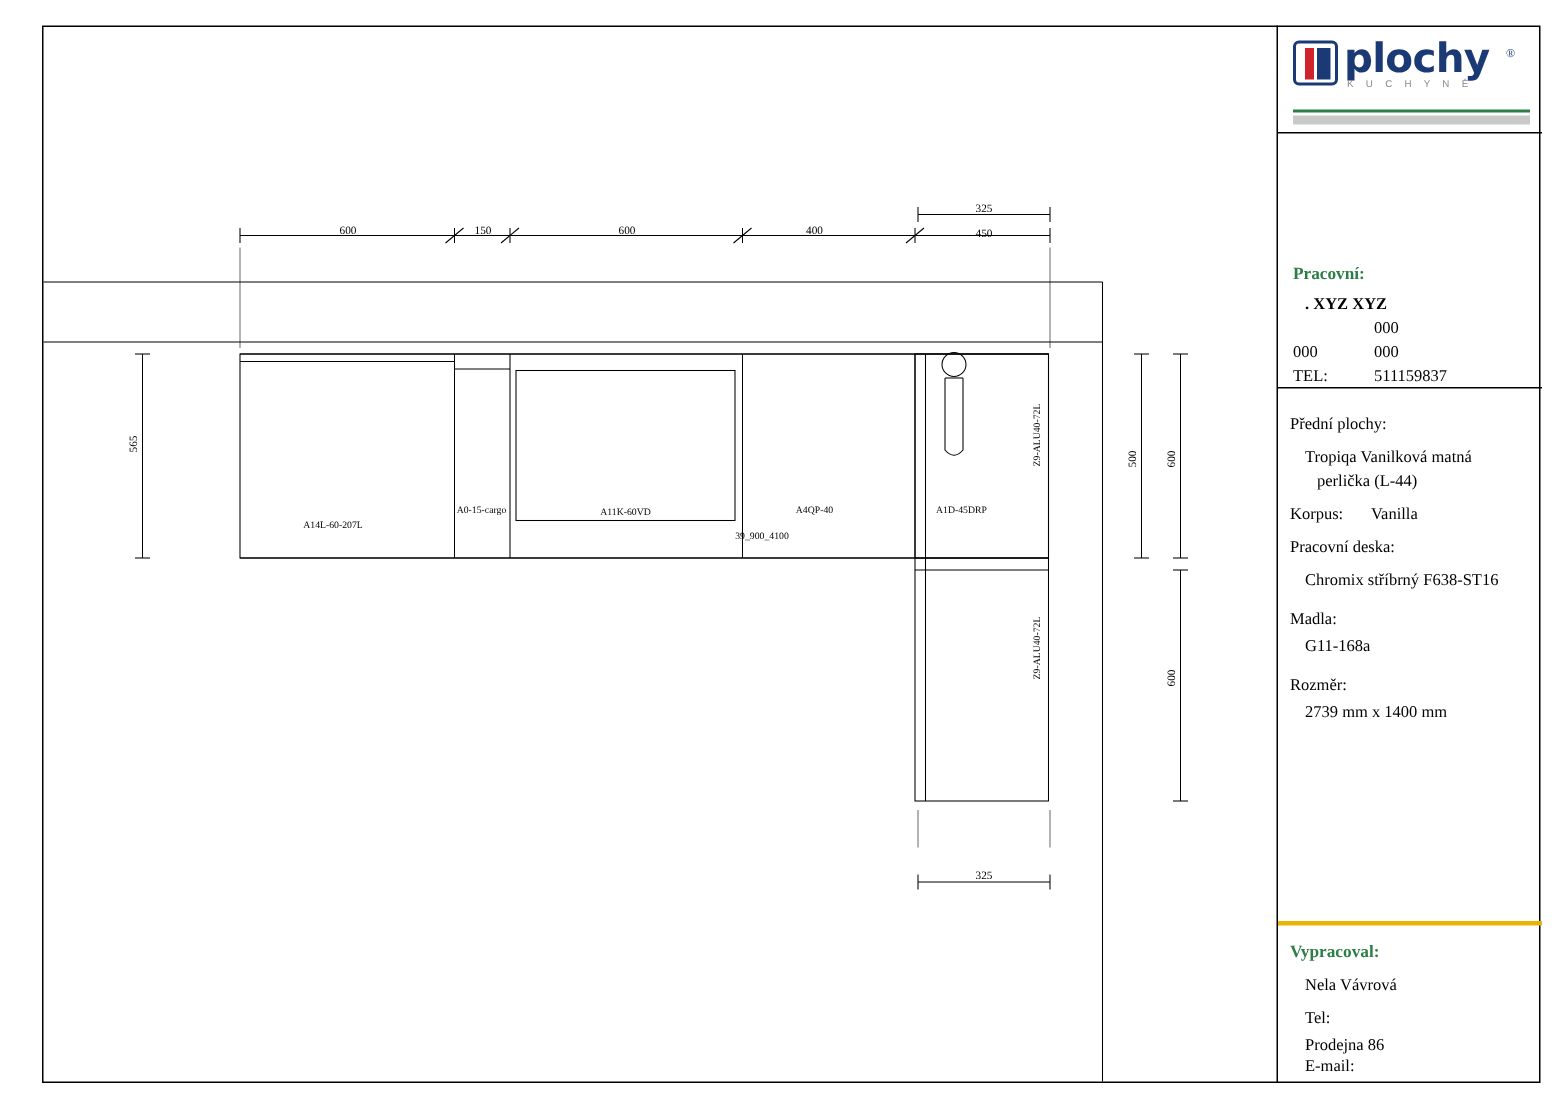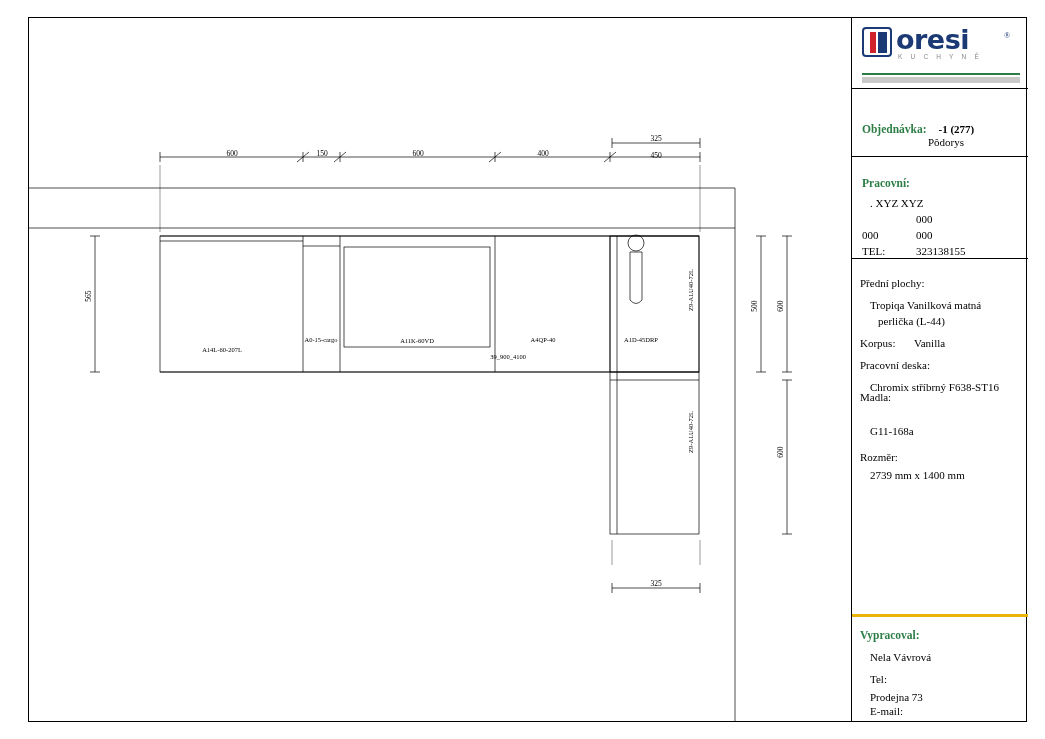--- a/index.html
+++ b/index.html
@@ -250,68 +250,61 @@
   </svg>
 
   <div class="panel">
 
     <div class="panel-sec sec-logo">
       <div class="logo-wrap">
         <div class="logo-mark">
           <span class="lm-red"></span>
           <span class="lm-blue"></span>
         </div>
-        <div class="logo-text">oresi</div>
+        <div class="logo-text">plochy</div>
         <div class="logo-reg">®</div>
         <div class="logo-sub">K U C H Y N Ě</div>
       </div>
       <div class="logo-rules">
         <div class="rule-green"></div>
         <div class="rule-grey"></div>
       </div>
     </div>
 
-    <div class="panel-sec sec-order">
-      <div class="panel-row" style="left:10px; top:30px;">
-        <span class="lbl-green">Objednávka:</span>
-        <span class="panel-txt" style="font-weight:bold; margin-left:8px;">-1 (277)</span>
-      </div>
-      <div class="panel-row panel-txt" style="left:76px; top:47px;">Pôdorys</div>
-    </div>
 
     <div class="panel-sec sec-cust">
       <div class="panel-row lbl-green" style="left:10px; top:20px;">Pracovní:</div>
-      <div class="panel-row panel-txt" style="left:18px; top:40px; font-weight:normal;">. XYZ XYZ</div>
+      <div class="panel-row panel-txt" style="left:18px; top:40px; font-weight:bold;">. XYZ XYZ</div>
       <div class="panel-row panel-txt" style="left:64px; top:56px;">000</div>
       <div class="panel-row panel-txt" style="left:10px; top:72px;">000</div>
       <div class="panel-row panel-txt" style="left:64px; top:72px;">000</div>
       <div class="panel-row panel-txt" style="left:10px; top:88px;">TEL:</div>
-      <div class="panel-row panel-txt" style="left:64px; top:88px;">323138155</div>
+      <div class="panel-row panel-txt" style="left:64px; top:88px;">511159837</div>
     </div>
 
     <div class="panel-sec sec-spec">
       <div class="panel-row panel-txt" style="left:8px; top:18px;">Přední plochy:</div>
       <div class="panel-row panel-txt" style="left:18px; top:40px;">Tropiqa Vanilková matná</div>
       <div class="panel-row panel-txt" style="left:26px; top:56px;">perlička (L-44)</div>
 
       <div class="panel-row panel-txt" style="left:8px; top:78px;">Korpus:</div>
       <div class="panel-row panel-txt" style="left:62px; top:78px;">Vanilla</div>
 
       <div class="panel-row panel-txt" style="left:8px; top:100px;">Pracovní deska:</div>
       <div class="panel-row panel-txt" style="left:18px; top:122px;">Chromix stříbrný F638-ST16</div>
 
-      <div class="panel-row panel-txt" style="left:8px; top:132px;">Madla:</div>
+      <div class="panel-row panel-txt" style="left:8px; top:148px;">Madla:</div>
       <div class="panel-row panel-txt" style="left:18px; top:166px;">G11-168a</div>
 
       <div class="panel-row panel-txt" style="left:8px; top:192px;">Rozměr:</div>
       <div class="panel-row panel-txt" style="left:18px; top:210px;">2739 mm x 1400 mm</div>
     </div>
 
     <div class="panel-sec sec-author">
       <div class="panel-row lbl-green" style="left:8px; top:12px;">Vypracoval:</div>
       <div class="panel-row panel-txt" style="left:18px; top:34px;">Nela Vávrová</div>
       <div class="panel-row panel-txt" style="left:18px; top:56px;">Tel:</div>
-      <div class="panel-row panel-txt" style="left:18px; top:74px;">Prodejna 73</div>
+      <div class="panel-row panel-txt" style="left:18px; top:74px;">Prodejna 86</div>
       <div class="panel-row panel-txt" style="left:18px; top:88px;">E-mail:</div>
     </div>
 
   </div>
 </div>
 
 </body></html>

